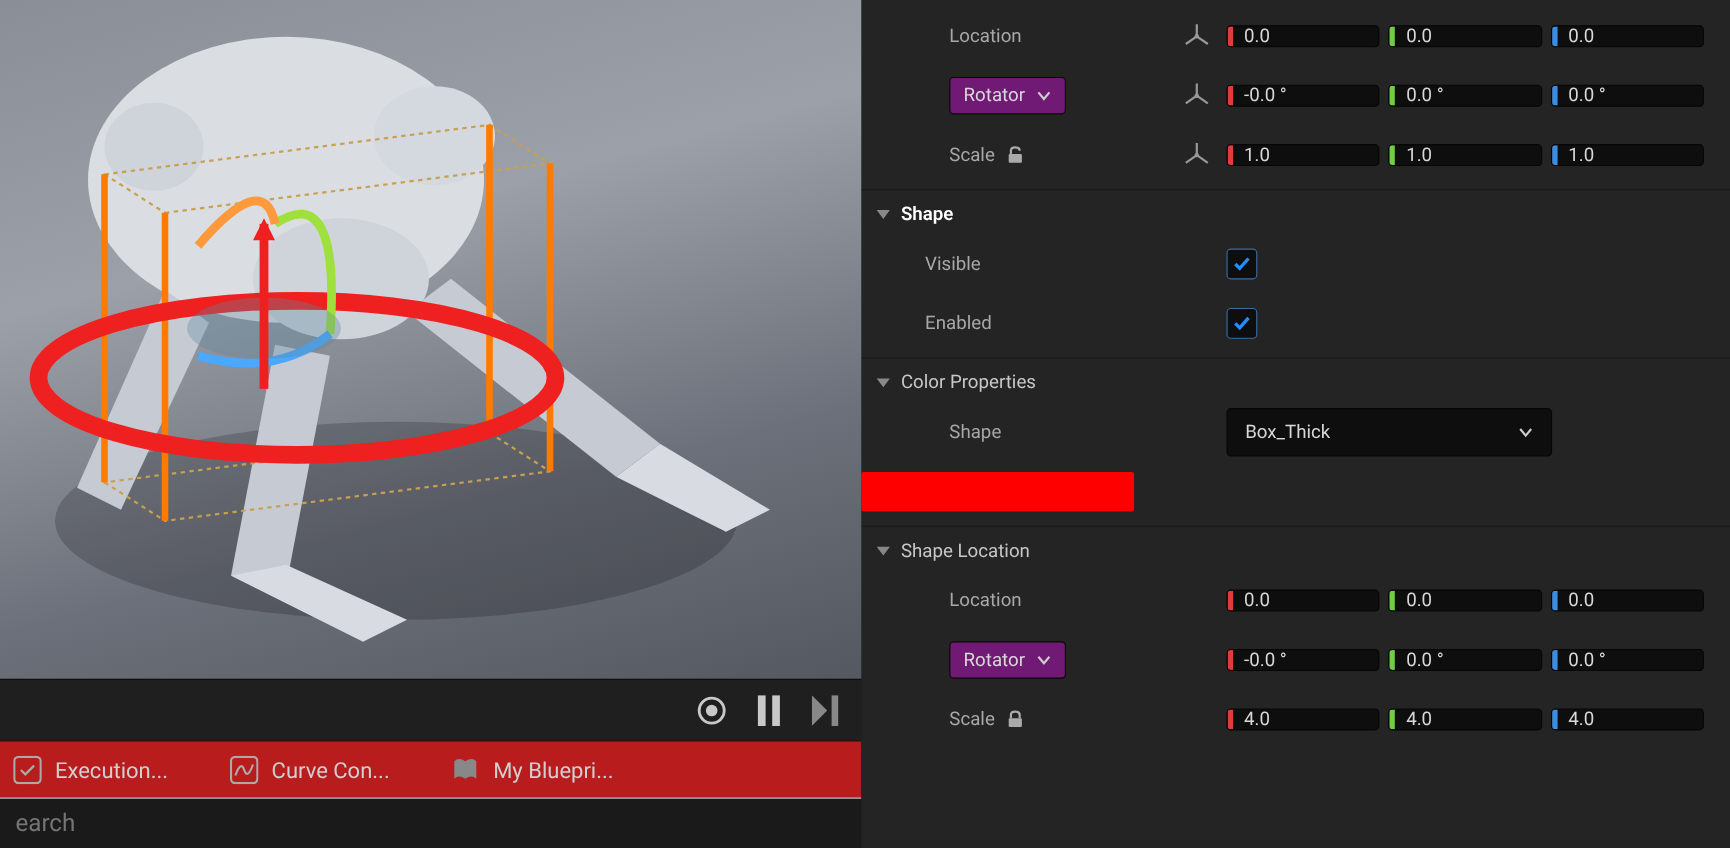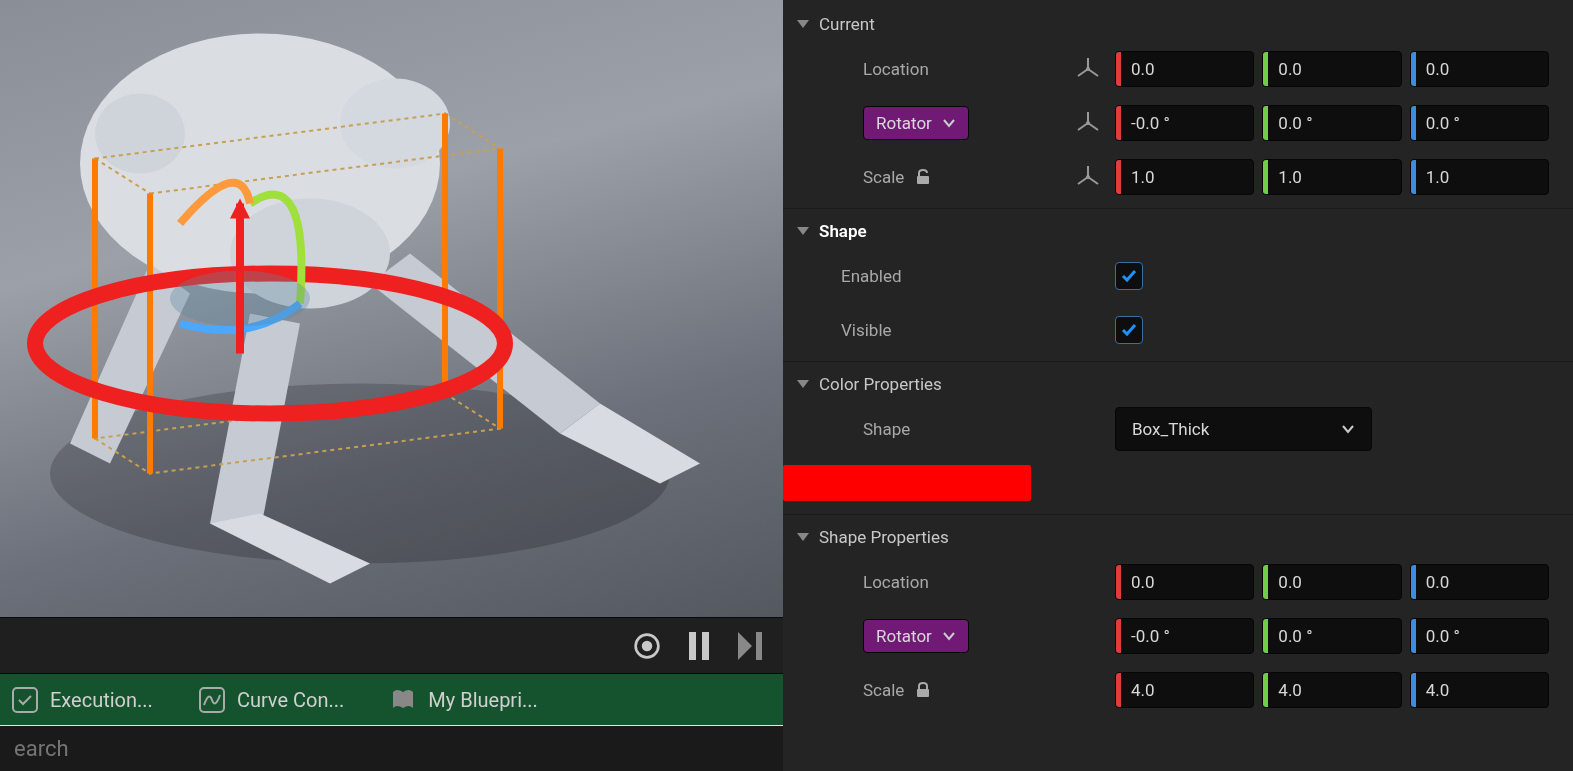--- a/index.html
+++ b/index.html
@@ -2,45 +2,45 @@
 <html><head>
 <meta charset="utf-8">
 <style>
 *{box-sizing:border-box;margin:0;padding:0;font-family:"Segoe UI",Roboto,sans-serif;user-select:none}
 body{background:#1a1a1a;width:1573px;height:771px;overflow:hidden;display:flex;color:#c8c8c8;font-size:17px}
 .left-panel{width:783px;height:771px;display:flex;flex-direction:column;background:#151515}
 .viewport{flex:1;background:linear-gradient(165deg,#8a8e96 0%,#9ca0a8 35%,#6c707a 70%,#54585f 100%);position:relative;overflow:hidden}
 .robot-svg{position:absolute;top:0;left:0;width:100%;height:100%}
 .playback-bar{height:56px;background:#1f1f1f;display:flex;align-items:center;justify-content:flex-end;padding:0 18px;gap:24px;border-top:1px solid #0a0a0a}
 .play-icn{width:28px;height:28px;display:flex;align-items:center;justify-content:center;color:#b0b0b0}
-.tabs-bar{height:52px;background:#14532d;display:flex;align-items:center;padding:0 8px;gap:38px;border-top:1px solid #0a0a0a}
+.tabs-bar{height:52px;background:#b91c1c;display:flex;align-items:center;padding:0 8px;gap:48px;border-top:1px solid #0a0a0a}
 .tab{display:flex;align-items:center;gap:12px;color:#d0d0d0;font-size:20px;cursor:pointer;padding:6px 4px}
 .tab svg{flex-shrink:0}
 .search-bar{height:46px;background:#1a1a1a;border-top:1px solid #e5e5e5}
 .search-bar input{width:100%;height:100%;background:transparent;border:none;outline:none;color:#888;font-size:22px;padding:0 14px}
 
 .right-panel{flex:1;background:#242424;overflow-y:auto;padding:6px 0}
 .section-hdr{display:flex;align-items:center;gap:10px;padding:8px 14px;cursor:pointer;color:#c8c8c8}
 .section-hdr.bold{color:#fff;font-weight:600}
 .tri{width:0;height:0;border-left:6px solid transparent;border-right:6px solid transparent;border-top:8px solid #888}
 .tri.right{border-top:6px solid transparent;border-bottom:6px solid transparent;border-left:8px solid #888;border-right:none}
 .prop-row{display:flex;align-items:center;min-height:54px;padding:2px 0}
 .prop-label-col{width:332px;display:flex;align-items:center;padding-left:58px;gap:10px;color:#a8a8a8}
 .prop-label-col.indent2{padding-left:80px}
 .prop-val-col{flex:1;display:flex;align-items:center;gap:10px;padding-right:24px}
 .axis-icon{margin-left:auto;margin-right:14px;width:26px;height:26px;color:#888}
 .rotator-chip{background:#701a75;border:1px solid #060606;border-radius:4px;padding:6px 12px;display:flex;align-items:center;gap:10px;color:#d8d8d8;cursor:pointer}
-.num-field{flex:1;min-width:0;height:36px;background:#0e0e0e;border:1px solid #060606;border-radius:4px;display:flex;align-items:center;padding:0 10px 0 0;color:#d8d8d8;overflow:hidden}
+.num-field{flex:1;min-width:0;height:20px;background:#0e0e0e;border:1px solid #060606;border-radius:4px;display:flex;align-items:center;padding:0 10px 0 0;color:#d8d8d8;overflow:hidden}
 .num-field .bar{width:5px;height:100%;margin-right:10px}
 .bar.x{background:#e03c3c}
 .bar.y{background:#6fce44}
 .bar.z{background:#3c8ce0}
 .vec3{display:flex;gap:8px;flex:1}
 .checkbox{width:28px;height:28px;background:#0e0e0e;border:1px solid #3a6ea5;border-radius:4px;display:flex;align-items:center;justify-content:center;color:#1e90ff;cursor:pointer}
-.dropdown{width:257px;height:44px;background:#0e0e0e;border:1px solid #060606;border-radius:4px;display:flex;align-items:center;justify-content:space-between;padding:0 16px;color:#d8d8d8;cursor:pointer}
+.dropdown{width:296px;height:44px;background:#0e0e0e;border:1px solid #060606;border-radius:4px;display:flex;align-items:center;justify-content:space-between;padding:0 16px;color:#d8d8d8;cursor:pointer}
 .color-swatch{width:248px;height:36px;background:#ff0000;border-radius:2px;cursor:pointer}
 .section-gutter{border-top:1px solid #1a1a1a;margin-top:4px;padding-top:4px}
 .lock-icn{width:18px;height:18px;color:#aaa}
 .chev{width:14px;height:14px}
 </style>
 </head>
 <body>
 
 <div class="left-panel">
   <div class="viewport">
@@ -130,24 +130,20 @@
     </div>
   </div>
 
   <div class="search-bar">
     <input type="text" placeholder="earch" style="">
   </div>
 </div>
 
 <div class="right-panel">
 
-  <div class="section-hdr">
-    <div class="tri"></div>
-    <span>Current</span>
-  </div>
 
   <div class="prop-row">
     <div class="prop-label-col indent2">
       <span>Location</span>
       <svg class="axis-icon" viewBox="0 0 26 26">
           <path d="M13 13 L13 2 M13 13 L3 20 M13 13 L23 20" stroke="#999" stroke-width="2" fill="none"></path>
           <circle cx="13" cy="13" r="2" fill="#999"></circle>
         </svg>
     </div>
     <div class="prop-val-col">
@@ -229,33 +225,33 @@
       </div>
   </div>
 
   <div class="section-gutter"></div>
   <div class="section-hdr bold">
     <div class="tri"></div>
     <span>Shape</span>
   </div>
   <div class="prop-row">
     <div class="prop-label-col">
-        <span>Enabled</span>
+        <span>Visible</span>
       </div>
     <div class="prop-val-col">
       <div class="checkbox">
         <svg width="18" height="18" viewBox="0 0 18 18">
             <path d="M3 9 L7 13 L15 4" stroke="#1e90ff" stroke-width="3" fill="none"></path>
           </svg>
       </div>
     </div>
   </div>
   <div class="prop-row">
     <div class="prop-label-col">
-        <span>Visible</span>
+        <span>Enabled</span>
       </div>
     <div class="prop-val-col">
       <div class="checkbox">
         <svg width="18" height="18" viewBox="0 0 18 18">
             <path d="M3 9 L7 13 L15 4" stroke="#1e90ff" stroke-width="3" fill="none"></path>
           </svg>
       </div>
     </div>
   </div>
 
@@ -279,21 +275,21 @@
   </div>
   <div class="prop-row">
     <div class="prop-val-col">
       <div class="color-swatch" style="background:#ff0000"></div>
     </div>
   </div>
 
   <div class="section-gutter"></div>
   <div class="section-hdr">
     <div class="tri"></div>
-    <span>Shape Properties</span>
+    <span>Shape Location</span>
   </div>
 
   <div class="prop-row">
     <div class="prop-label-col indent2">
         <span>Location</span>
       </div>
     <div class="prop-val-col">
         <div class="vec3">
       <div class="num-field">
             <div class="bar x"></div>

